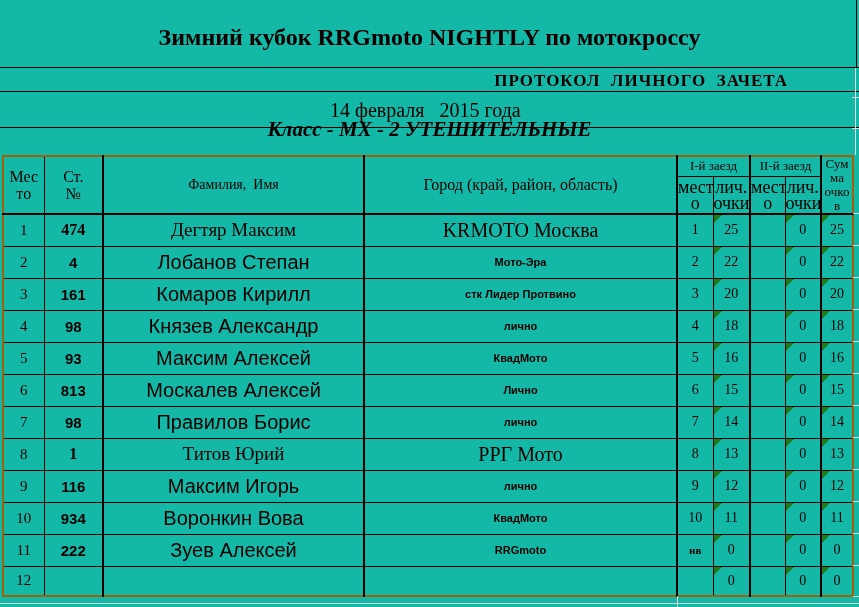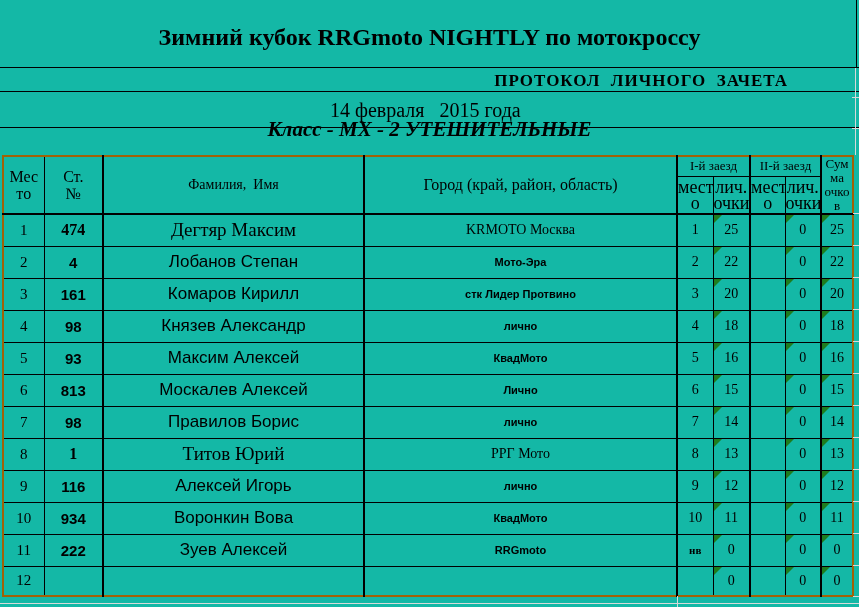--- a/index.html
+++ b/index.html
@@ -64,25 +64,25 @@
   td.c-num{font-weight:bold;font-size:15px;}
   td.c-name{text-align:left;padding-left:6px;font-size:17px;}
   td.c-city{text-align:left;padding-left:5px;}
   td.c-m,td.c-pts{font-size:14px;position:relative;}
   td.c-pts::before{
     content:'';position:absolute;top:0;left:0;width:0;height:0;
     border:4px solid transparent;
     border-top-color:#1e7d1e;border-left-color:#1e7d1e;
   }
   tr.sans td.c-num{font-family:"Liberation Sans", sans-serif;}
-  tr.sans td.c-name{font-family:"Liberation Sans", sans-serif;font-size:17px;margin-left:32px;}
+  tr.sans td.c-name{font-family:"Liberation Sans", sans-serif;font-size:20px;margin-left:32px;}
   tr.sans td.c-city{font-family:"Liberation Sans", sans-serif;font-weight:bold;font-size:11px;}
   tr.serif td.c-num{font-size:16px;text-align:center;}
   tr.serif td.c-name{font-size:19px;}
-  tr.serif td.c-city{font-size:14px;margin-top:28px;}
+  tr.serif td.c-city{font-size:20px;margin-top:28px;}
   td .nv{font-size:11px;font-weight:bold;}
 </style>
 </head>
 <body>
 
 <div class="page">
 
   <div class="abs event-title">Зимний кубок RRGmoto NIGHTLY по мотокроссу</div>
 
   <div class="abs hline" style="left:0;top:67px;width:859px;"></div>
@@ -221,21 +221,21 @@
           <td class="c-city tl">РРГ Мото</td>
           <td class="c-m tl">8</td>
           <td class="c-pts">13</td>
           <td class="c-m tl"></td>
           <td class="c-pts">0</td>
           <td class="c-pts tl">13</td>
         </tr>
         <tr class="sans">
           <td class="c-place">9</td>
           <td class="c-num">116</td>
-          <td class="c-name tl">Алексей Игорь</td>
+          <td class="c-name tl">Максим Игорь</td>
           <td class="c-city tl">лично</td>
           <td class="c-m tl">9</td>
           <td class="c-pts">12</td>
           <td class="c-m tl"></td>
           <td class="c-pts">0</td>
           <td class="c-pts tl">12</td>
         </tr>
         <tr class="sans">
           <td class="c-place">10</td>
           <td class="c-num">934</td>

